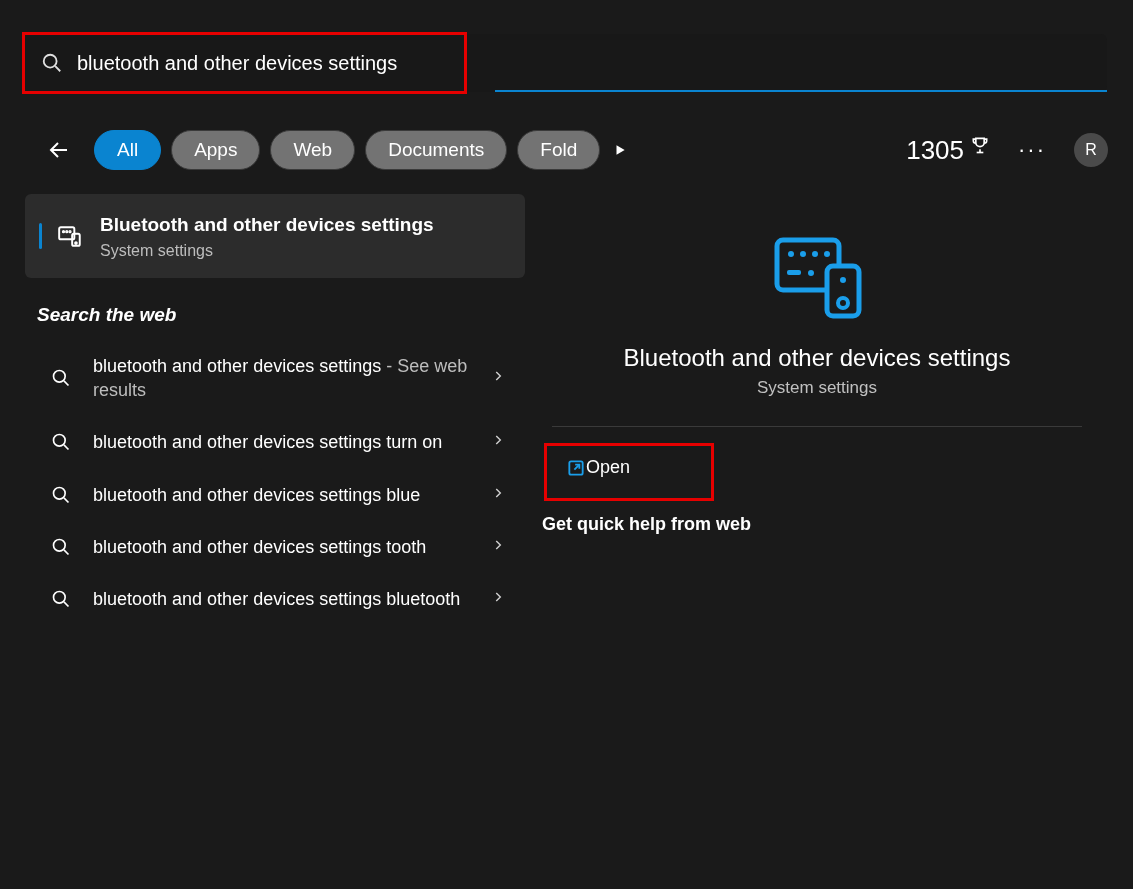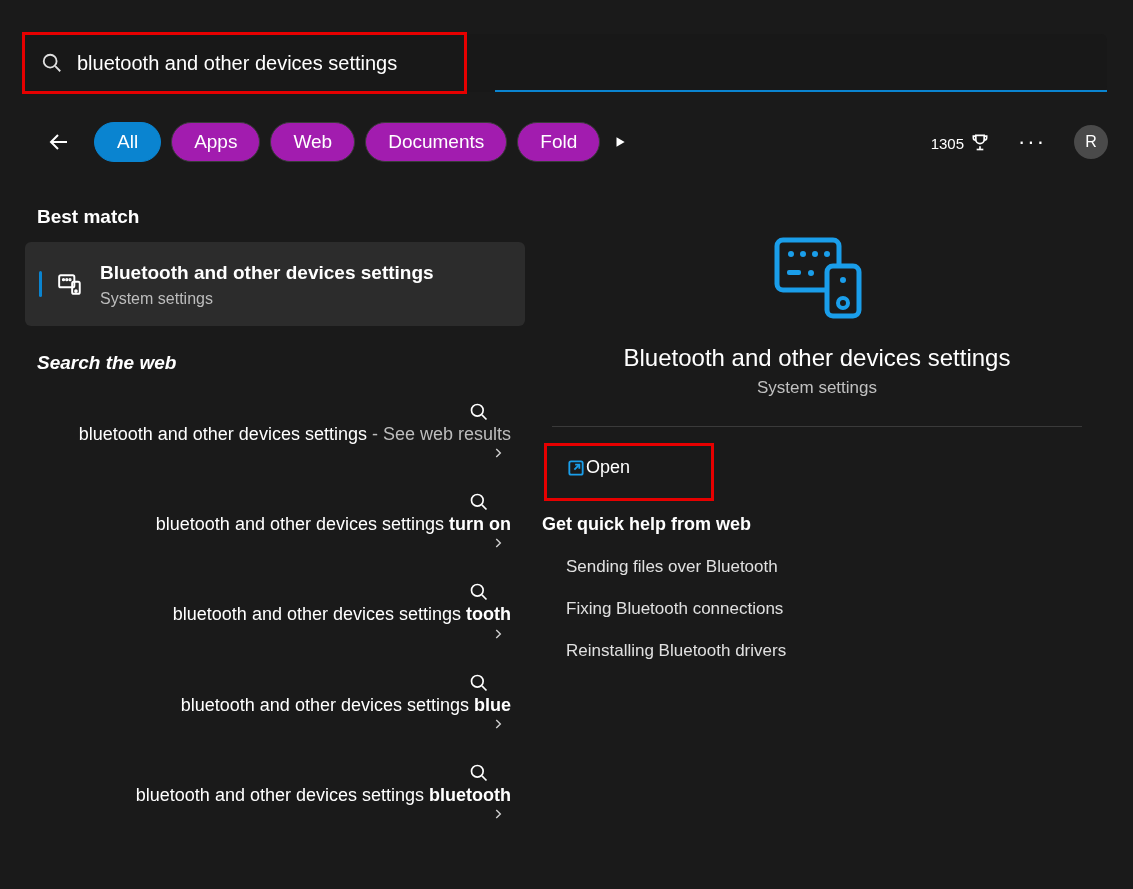--- a/index.html
+++ b/index.html
@@ -50,60 +50,60 @@
     width: 445px;
     height: 62px;
     border: 3px solid #e60000;
     box-sizing: border-box;
     pointer-events: none;
   }
   
   .scope-row {
     position: absolute;
     left: 38px;
-    top: 118px;
+    top: 126px;
     right: 25px;
     height: 48px;
     display: flex;
     align-items: center;
     gap: 10px;
   }
   .back-btn {
     width: 42px;
     height: 42px;
     display: flex;
     align-items: center;
     justify-content: center;
     color: #fff;
     margin-right: 4px;
   }
   .pill {
-    background: #a21caf;
+    background: #737373;
     border: 1px solid #3a3a3a;
     border-radius: 22px;
     padding: 8px 22px;
     font-size: 19px;
     color: #fff;
     white-space: nowrap;
   }
   .pill.active { background: #0a84d0; border-color: #0a84d0; }
   .caret-btn {
     width: 28px;
     display: flex;
     align-items: center;
     justify-content: center;
     color: #fff;
     margin-left: -4px;
   }
   .row-spacer { flex: 1; }
   .points {
     display: flex;
-    align-items: flex-end;
+    align-items: flex-start;
     gap: 6px;
-    font-size: 15px;
+    font-size: 26px;
     margin-right: 18px;
   }
   .more-dots { font-size: 22px; letter-spacing: 2px; margin-right: 18px; }
   .avatar {
     width: 34px;
     height: 34px;
     border-radius: 50%;
     background: #4a4a4a;
     display: flex;
     align-items: center;
@@ -149,35 +149,34 @@
     display: flex;
     justify-content: center;
     margin-right: 16px;
     color: #fff;
   }
   .best-card .txt .t1 { font-size: 19px; font-weight: 600; line-height: 1.35; }
   .best-card .txt .t2 { font-size: 16px; color: #bdbdbd; margin-top: 4px; }
   
   .web-row {
     display: flex;
-    align-items: flex-end;
+    align-items: center;
     padding: 14px 14px 14px 22px;
     border-radius: 6px;
-    flex-direction: column;
   }
   .web-row .iconbox {
     width: 28px;
     display: flex;
     justify-content: center;
     margin-right: 18px;
     color: #fff;
   }
   .web-row .txt { flex: 1; font-size: 18px; line-height: 1.35; }
   .web-row .txt .norm { font-weight: 400; }
-  .web-row .txt .bold { font-weight: 700; }
+  .web-row .txt .bold { font-weight: 400; }
   .web-row .suffix { color: #bdbdbd; font-weight: 400; }
   .web-row .chev { color: #d0d0d0; padding: 0 6px; }
   
   .preview {
     display: flex;
     flex-direction: column;
     align-items: center;
   }
   .big-icon { margin-top: 38px; }
   .preview-title {
@@ -267,21 +266,20 @@
         <path d="M7 4h10v5a5 5 0 0 1-10 0V4z"></path>
         <path d="M17 5h3v2a3 3 0 0 1-3 3"></path>
         <path d="M7 5H4v2a3 3 0 0 0 3 3"></path>
       </svg>
   </div>
   <div class="more-dots">···</div>
   <div class="avatar">R</div>
 </div>
 
 <div class="left-col">
-  <div class="section-title">Best match</div>
 
   <div class="best-card">
     <div class="tick"></div>
     <div class="iconbox">
       <svg width="26" height="26" viewBox="0 0 24 24" fill="none" stroke="#fff" stroke-width="1.8">
         <rect x="2" y="4" width="14" height="11" rx="1.5"></rect>
         <circle cx="6" cy="8" r="0.6" fill="#fff"></circle>
           <circle cx="9" cy="8" r="0.6" fill="#fff"></circle>
           <circle cx="12" cy="8" r="0.6" fill="#fff"></circle>
         <rect x="14" y="10" width="7" height="11" rx="1.5"></rect>
@@ -321,33 +319,33 @@
             <polyline points="9 5 16 12 9 19"></polyline>
           </svg></div>
       </div>
       <div class="web-row">
         <div class="iconbox">
           <svg width="20" height="20" viewBox="0 0 24 24" fill="none" stroke="#fff" stroke-width="2">
             <circle cx="10" cy="10" r="7"></circle>
             <line x1="21" y1="21" x2="15.5" y2="15.5"></line>
           </svg>
         </div>
+        <div class="txt"><span class="norm">bluetooth and other devices settings </span><span class="bold">blue</span><span class="suffix"></span></div>
+        <div class="chev"><svg width="14" height="14" viewBox="0 0 24 24" fill="none" stroke="#d0d0d0" stroke-width="2.4">
+            <polyline points="9 5 16 12 9 19"></polyline>
+          </svg></div>
+      </div>
+      <div class="web-row">
+        <div class="iconbox">
+          <svg width="20" height="20" viewBox="0 0 24 24" fill="none" stroke="#fff" stroke-width="2">
+            <circle cx="10" cy="10" r="7"></circle>
+            <line x1="21" y1="21" x2="15.5" y2="15.5"></line>
+          </svg>
+        </div>
         <div class="txt"><span class="norm">bluetooth and other devices settings </span><span class="bold">tooth</span><span class="suffix"></span></div>
-        <div class="chev"><svg width="14" height="14" viewBox="0 0 24 24" fill="none" stroke="#d0d0d0" stroke-width="2.4">
-            <polyline points="9 5 16 12 9 19"></polyline>
-          </svg></div>
-      </div>
-      <div class="web-row">
-        <div class="iconbox">
-          <svg width="20" height="20" viewBox="0 0 24 24" fill="none" stroke="#fff" stroke-width="2">
-            <circle cx="10" cy="10" r="7"></circle>
-            <line x1="21" y1="21" x2="15.5" y2="15.5"></line>
-          </svg>
-        </div>
-        <div class="txt"><span class="norm">bluetooth and other devices settings </span><span class="bold">blue</span><span class="suffix"></span></div>
         <div class="chev"><svg width="14" height="14" viewBox="0 0 24 24" fill="none" stroke="#d0d0d0" stroke-width="2.4">
             <polyline points="9 5 16 12 9 19"></polyline>
           </svg></div>
       </div>
       <div class="web-row">
         <div class="iconbox">
           <svg width="20" height="20" viewBox="0 0 24 24" fill="none" stroke="#fff" stroke-width="2">
             <circle cx="10" cy="10" r="7"></circle>
             <line x1="21" y1="21" x2="15.5" y2="15.5"></line>
           </svg>
@@ -384,19 +382,14 @@
       <svg width="20" height="20" viewBox="0 0 24 24" fill="none" stroke="#1a9eea" stroke-width="2.2">
           <rect x="4" y="4" width="16" height="16" rx="2"></rect>
           <polyline points="10 14 16 8"></polyline>
           <polyline points="11 8 16 8 16 13"></polyline>
         </svg>
       <span>Open</span>
       <div class="highlight-open"></div>
     </div>
 
     <div class="help-title">Get quick help from web</div>
-    <div id="help-links" style="align-self:flex-start;">
-        <div class="help-link">Sending files over Bluetooth</div>
-        <div class="help-link">Fixing Bluetooth connections</div>
-        <div class="help-link">Reinstalling Bluetooth drivers</div>
-      </div>
   </div>
 </div>
 
 </body></html>

